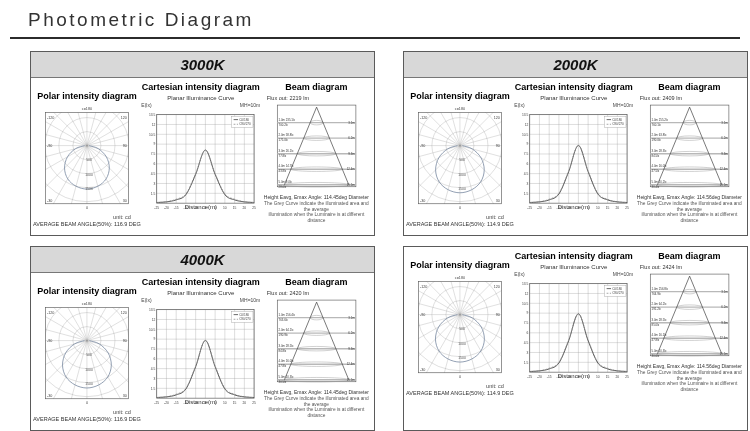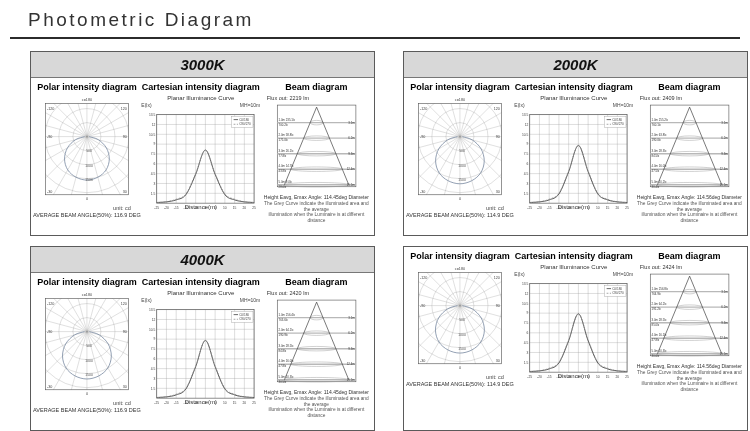--- a/index.html
+++ b/index.html
@@ -6,21 +6,21 @@
   html,body { width:750px; height:431px; background:#fff; overflow:hidden;
     font-family:"Liberation Sans", sans-serif; color:#222; }
   .page-title { font-size:19px; letter-spacing:2.5px; color:#333; margin:9px 0 0 28px; font-weight:400; }
   .title-rule { height:2px; background:#2b2b2b; margin:6px 10px 0 10px; }
   .panels { display:grid; grid-template-columns:345px 345px; gap:10px 28px; margin:12px 2px 0 30px; }
   .panel { width:345px; height:185px; border:1px solid #5a5a5a; background:#fff; }
   .panel-header { height:26px; background:#d8d8d8; border-bottom:1px solid #777;
     text-align:center; font-weight:bold; font-size:15px; line-height:26px; color:#111;font-style:italic; }
   .panel-body { display:flex; padding:2px 4px 0 4px; height:157px; }
   .col { display:flex; flex-direction:column; align-items:center; }
-  .col-polar { width:31%; }
+  .col-polar { width:31%;justify-content:center; }
   .col-cart  { width:37%; }
   .col-beam  { width:32%; }
   .col-title { font-weight:bold; font-size:9px; margin:2px 0 1px 0; white-space:nowrap; color:#000; }
   .chart { width:100%; }
   .chart svg { width:100%; display:block; }
   .polar-chart { height:112px; }
   .cart-chart  { height:96px; }
   .beam-chart  { height:92px; }
   .unit-line { align-self:flex-end; margin-right:8px; font-size:5.5px; color:#444; }
   .avg-line { font-size:5.5px; color:#333; margin-top:1px; white-space:nowrap; }

